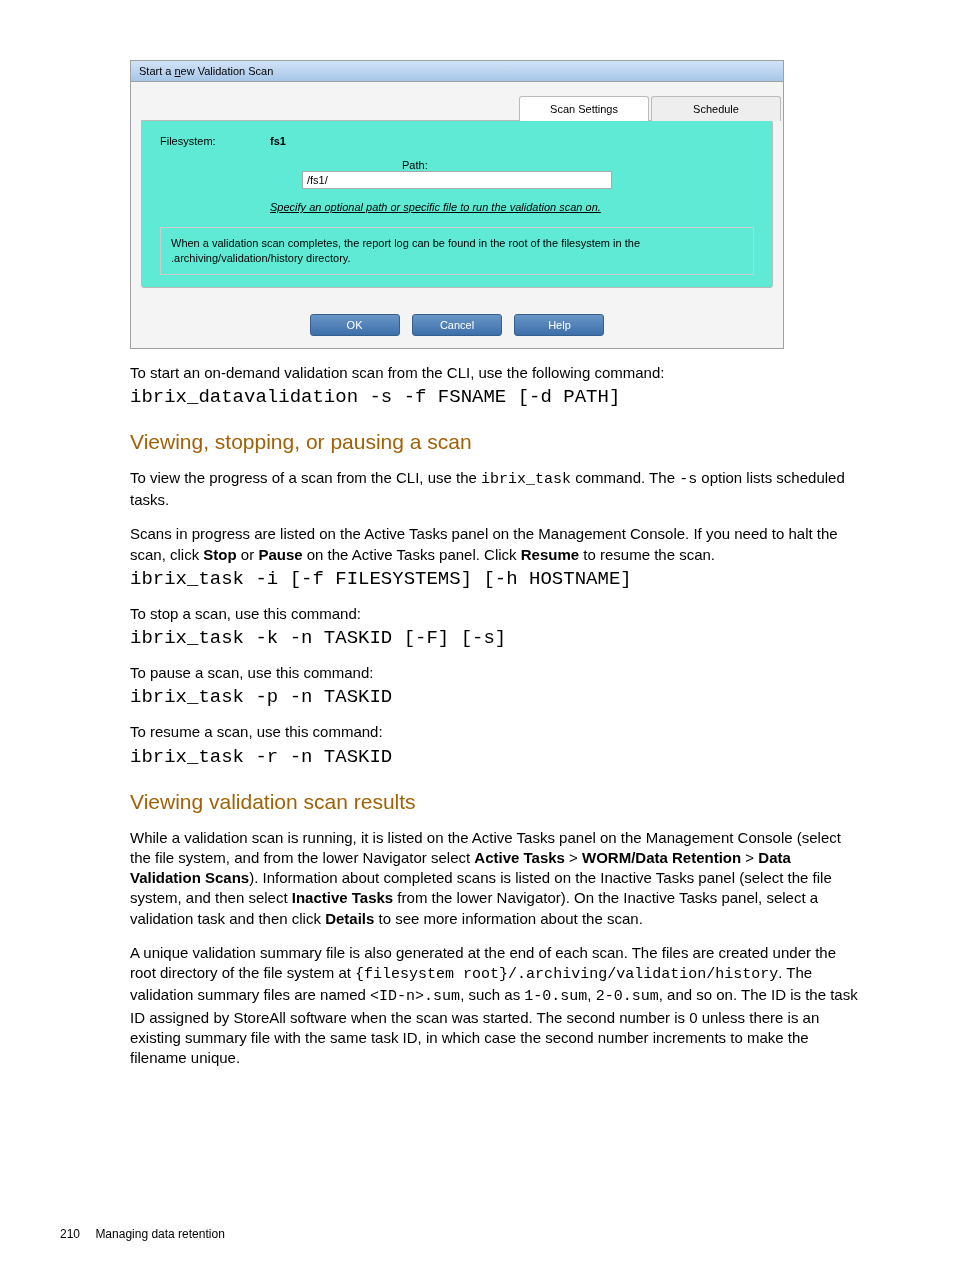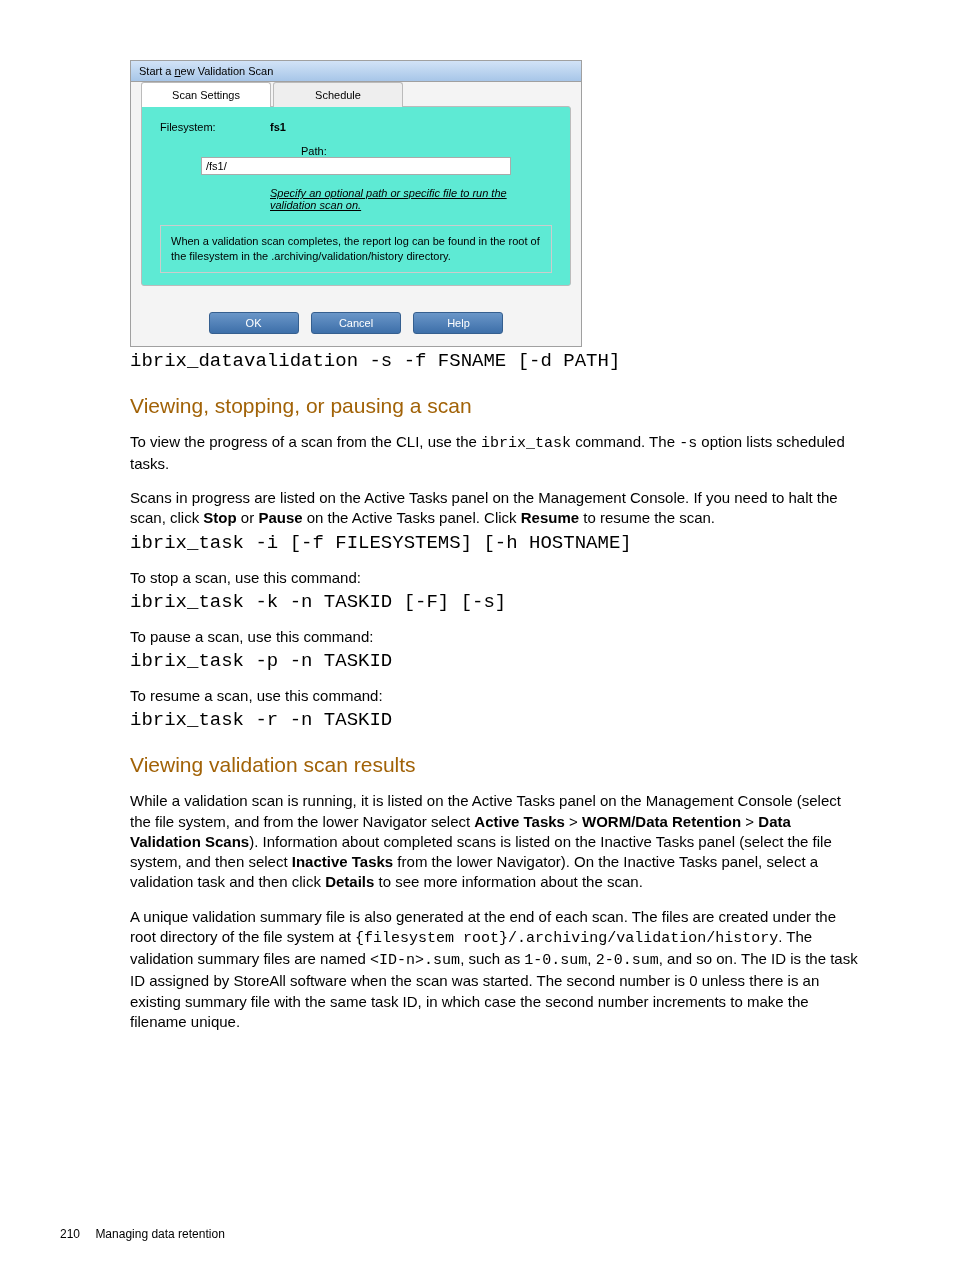--- a/index.html
+++ b/index.html
@@ -6,34 +6,34 @@
   body {
     width: 954px;
     height: 1271px;
     background: #fff;
     font-family: Arial, Helvetica, sans-serif;
     color: #000;
     position: relative;
     padding: 60px 60px 40px 60px;
   }
   .dialog {
-    width: 452px;
+    width: 654px;
     margin-left: 70px;
     border: 1px solid #a0a0a0;
     background: #f4f4f4;
   }
   .dialog-title {
     background: linear-gradient(to bottom, #d2e3f7, #a7c6e8);
     padding: 4px 8px;
     font-size: 11px;
     color: #000;
     border-bottom: 1px solid #a0a0a0;
   }
   .dialog-title .underline { text-decoration: underline; }
-  .tablike-row { display: flex; padding-left: 10px; }
+  .tablike-row { display: flex; padding-top: 14px; padding-left: 10px; justify-content: flex-end; }
   .tablike {
     width: 130px;
     text-align: center;
     font-size: 11px;
     padding: 6px 0;
     border-top: 1px solid #bbb;
     border-left: 1px solid #bbb;
     border-right: 1px solid #bbb;
     background: #fff;
     border-radius: 3px 3px 0 0;
@@ -130,20 +130,21 @@
     <div class="infobox">When a validation scan completes, the report log can be found in the root of the filesystem in the .archiving/validation/history directory.</div>
   </div>
   <div class="btnrow">
     <span class="btn">OK</span>
     <span class="btn">Cancel</span>
     <span class="btn">Help</span>
   </div>
 </div>
 
 <div class="content">
+  <p class="para">To start an on-demand validation scan from the CLI, use the following command:</p>
   <div class="code">ibrix_datavalidation -s -f FSNAME [-d PATH]</div>
 
   <h2>Viewing, stopping, or pausing a scan</h2>
 
   <p class="para">
     <span>To view the progress of a scan from the CLI, use the </span><span class="inline-code">ibrix_task</span><span> command. The </span><span class="inline-code">-s</span><span> option lists scheduled tasks.</span>
   </p>
 
   <p class="para">
     <span>Scans in progress are listed on the Active Tasks panel on the Management Console. If you need to halt the scan, click </span><span class="b">Stop</span><span> or </span><span class="b">Pause</span><span> on the Active Tasks panel. Click </span><span class="b">Resume</span><span> to resume the scan.</span>

